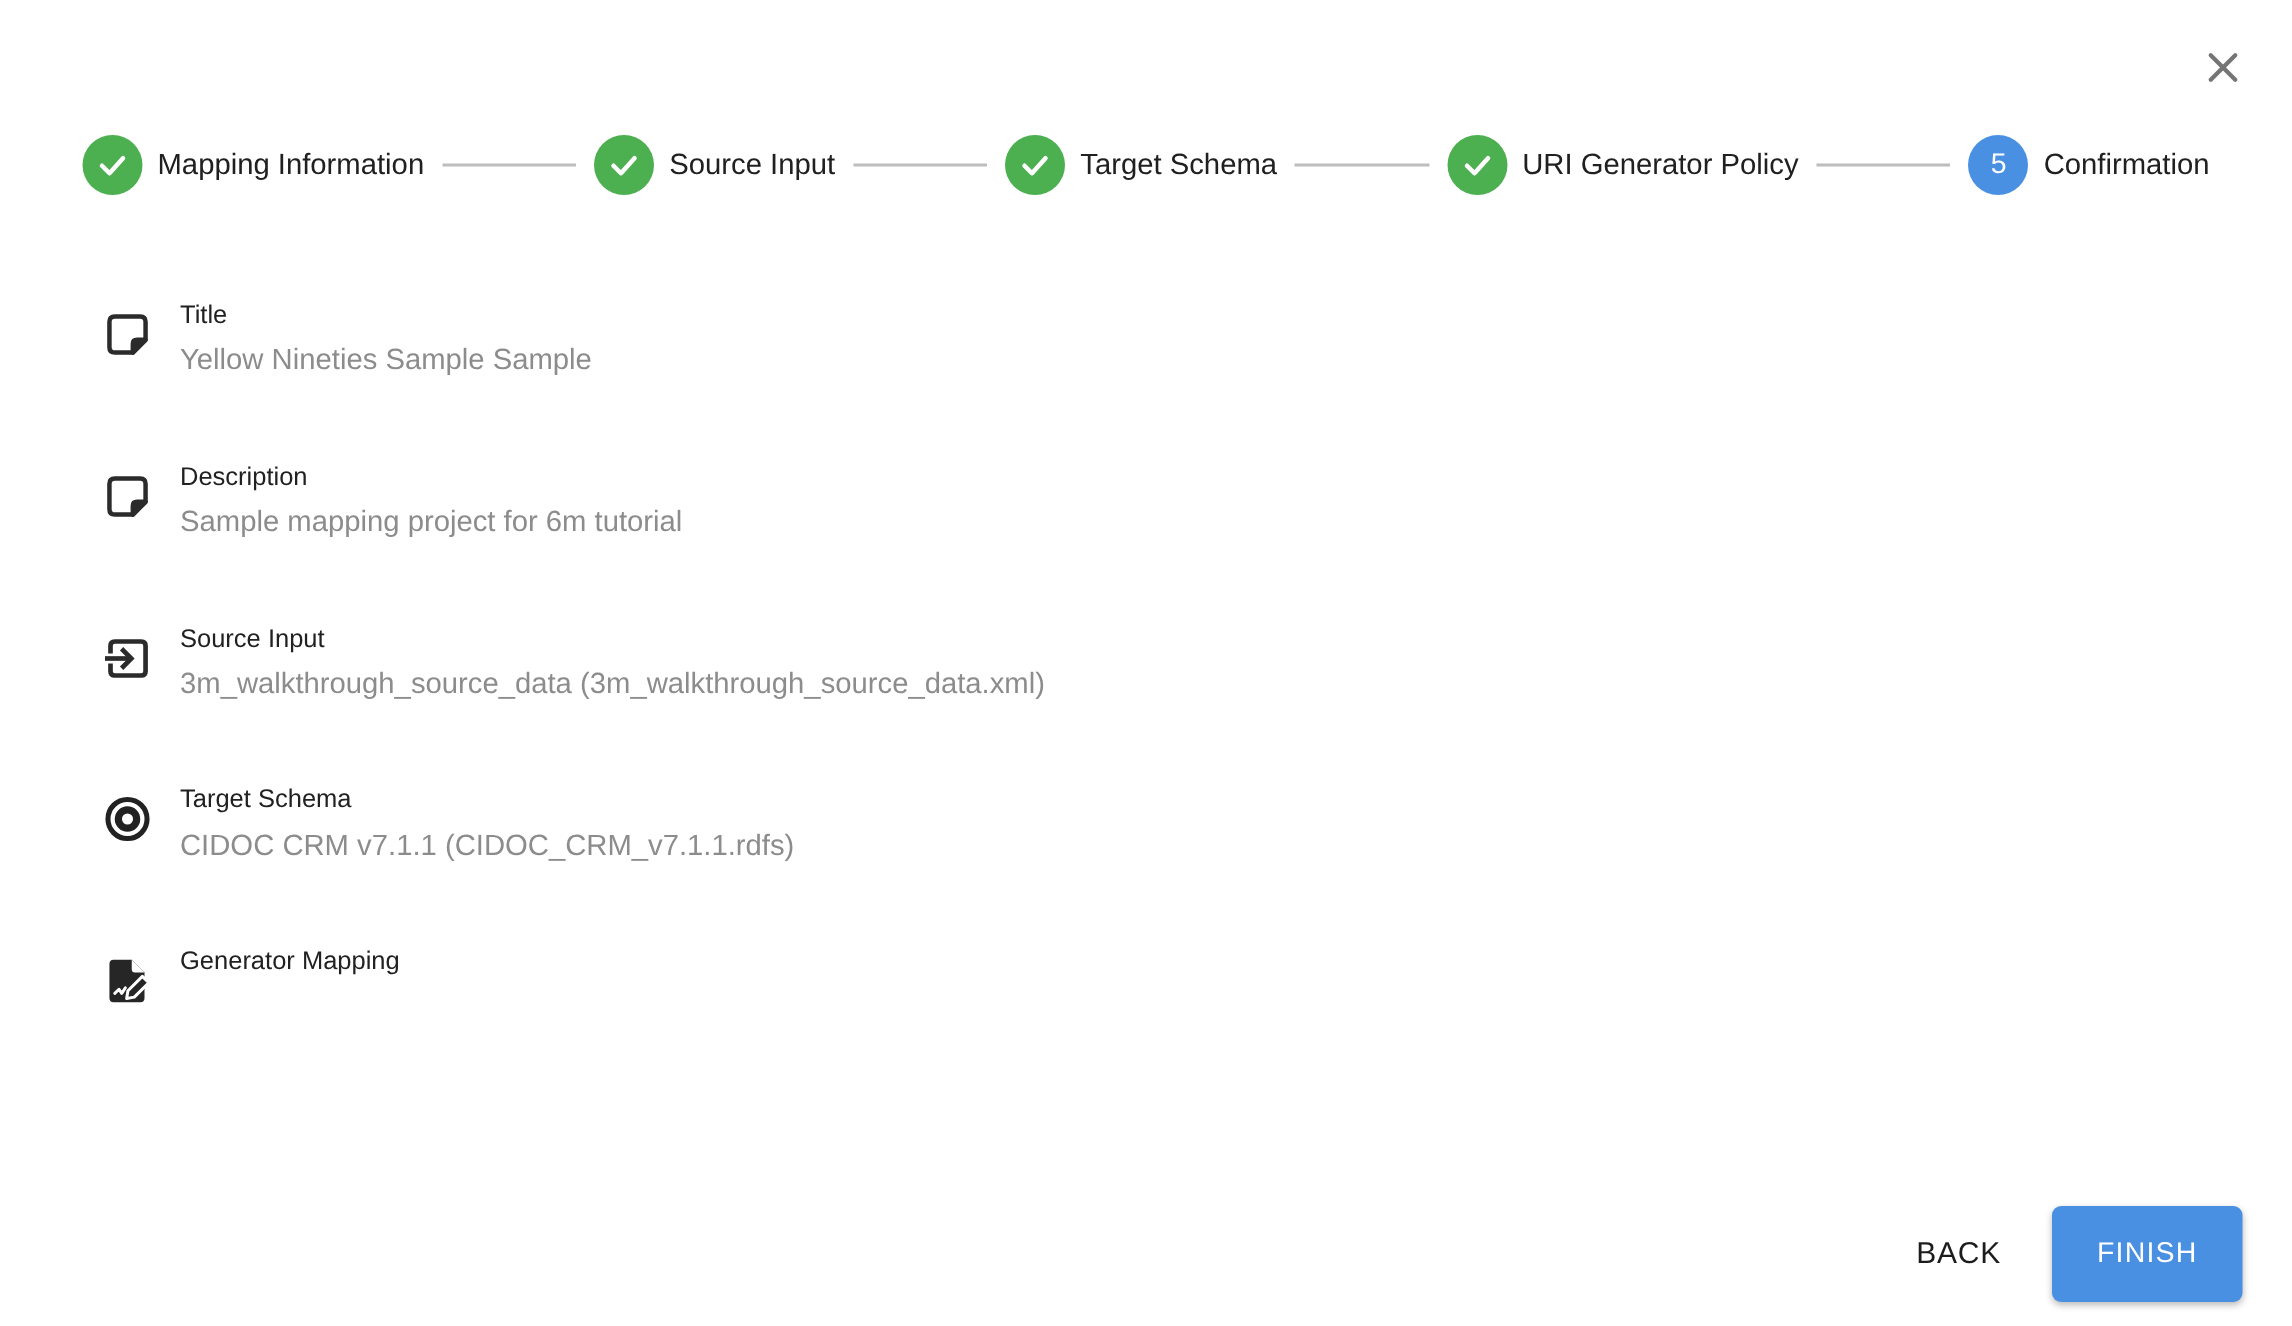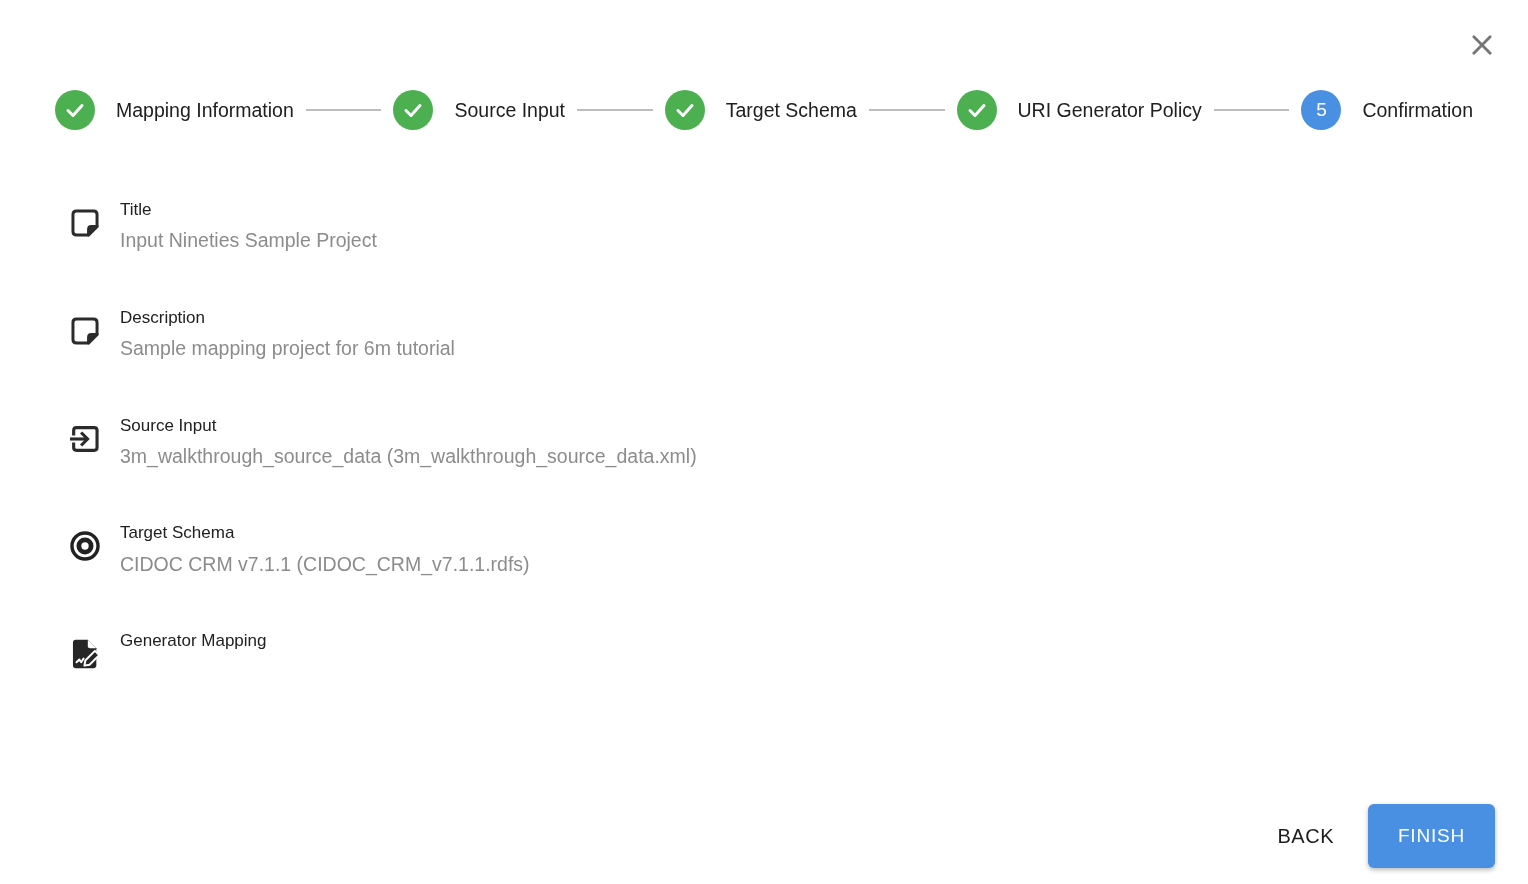--- a/index.html
+++ b/index.html
@@ -20,21 +20,21 @@
     display: flex; align-items: center; justify-content: center;
     cursor: pointer;
   }
 
   
   .stepper {
     position: absolute; top: 90px; left: 0; right: 0;
     display: flex; align-items: center;
     padding: 0 55px;
   }
-  .step { display: flex; align-items: center; gap: 21px; flex-shrink: 0; }
+  .step { display: flex; align-items: center; gap: 10px; flex-shrink: 0; }
   .step-circle {
     width: 40px; height: 40px; border-radius: 50%;
     display: flex; align-items: center; justify-content: center;
     flex-shrink: 0;
   }
   .step-circle.completed { background: #4caf50; }
   .step-circle.active { background: #4a90e2; }
   .step-number { color: #ffffff; font-size: 19px; }
   .step-label { font-size: 19.5px; color: #202020; white-space: nowrap; }
   .connector { flex: 1 1 auto; height: 1.5px; background: #bdbdbd; margin: 0 12px; }
@@ -144,21 +144,21 @@
 
   <div class="summary-row">
     <div class="row-icon">
       <svg width="34" height="34" viewBox="0 0 24 24" fill="none" stroke="#2b2b2b" stroke-width="2.1" stroke-linejoin="round">
         <path d="M6 3.5 H18 Q20.5 3.5 20.5 6 V14.5 L14.5 20.5 H6 Q3.5 20.5 3.5 18 V6 Q3.5 3.5 6 3.5 Z"></path>
         <path d="M20.5 14.5 L14.5 20.5 L14.5 16.5 Q14.5 14.5 16.5 14.5 Z" fill="#2b2b2b"></path>
       </svg>
     </div>
     <div class="row-text">
       <div class="row-label">Title</div>
-      <div class="row-value">Input Nineties Sample Project</div>
+      <div class="row-value">Yellow Nineties Sample Sample</div>
     </div>
   </div>
 
   <div class="summary-row">
     <div class="row-icon">
       <svg width="34" height="34" viewBox="0 0 24 24" fill="none" stroke="#2b2b2b" stroke-width="2.1" stroke-linejoin="round">
         <path d="M6 3.5 H18 Q20.5 3.5 20.5 6 V14.5 L14.5 20.5 H6 Q3.5 20.5 3.5 18 V6 Q3.5 3.5 6 3.5 Z"></path>
         <path d="M20.5 14.5 L14.5 20.5 L14.5 16.5 Q14.5 14.5 16.5 14.5 Z" fill="#2b2b2b"></path>
       </svg>
     </div>

